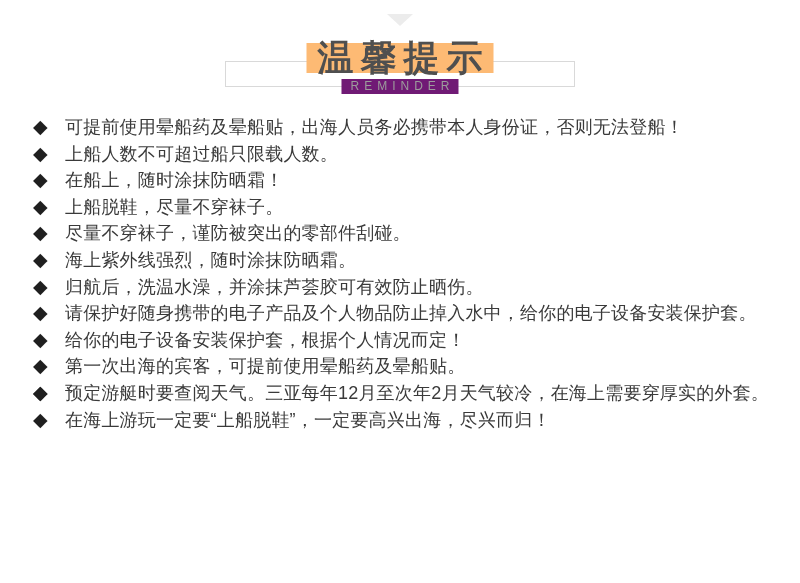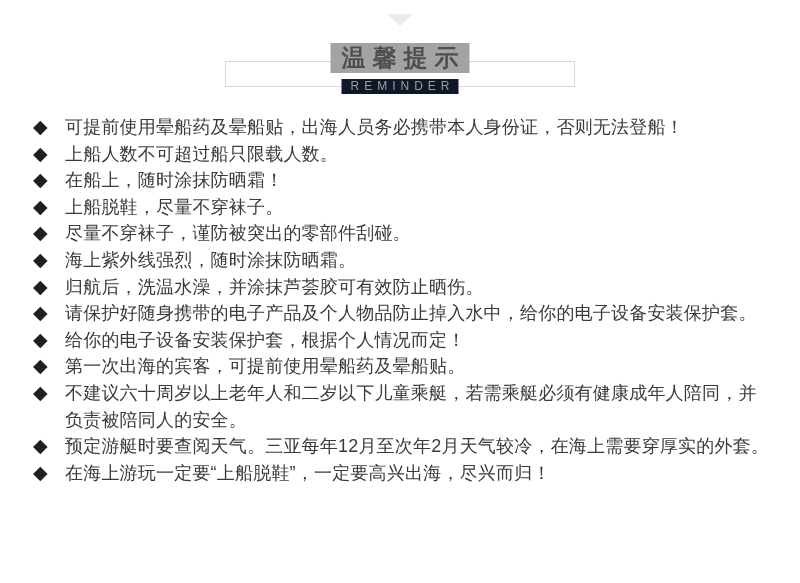--- a/index.html
+++ b/index.html
@@ -31,35 +31,35 @@
     left: 225px;
     width: 348px;
     height: 24px;
     border: 1px solid #d9d9d9;
   }
   .header-title {
     position: absolute;
     top: -19px;
     left: 50%;
     transform: translateX(-50%);
-    background: #a3a3a3;
+    background: #fdba74;
     padding: 0 4px 0 11px; 
-    font-size: 24px;
+    font-size: 36px;
     line-height: 30px;
     font-weight: bold;
     letter-spacing: 7px;
     color: #4f4f4f;
     white-space: nowrap;
   }
   .header-subtitle {
     position: absolute;
     bottom: -8px;
     left: 50%;
     transform: translateX(-50%);
-    background: #0f172a;
+    background: #701a75;
     padding: 0 4px 0 9px;
     font-size: 12px;
     line-height: 15px;
     letter-spacing: 5px;
     color: #9c9c9c;
     white-space: nowrap;
   }
 
   
   .reminder-list {
@@ -103,16 +103,16 @@
     <li class="item"><span class="bullet">◆</span><span class="item-text">可提前使用晕船药及晕船贴，出海人员务必携带本人身份证，否则无法登船！</span></li>
     <li class="item"><span class="bullet">◆</span><span class="item-text">上船人数不可超过船只限载人数。</span></li>
     <li class="item"><span class="bullet">◆</span><span class="item-text">在船上，随时涂抹防晒霜！</span></li>
     <li class="item"><span class="bullet">◆</span><span class="item-text">上船脱鞋，尽量不穿袜子。</span></li>
     <li class="item"><span class="bullet">◆</span><span class="item-text">尽量不穿袜子，谨防被突出的零部件刮碰。</span></li>
     <li class="item"><span class="bullet">◆</span><span class="item-text">海上紫外线强烈，随时涂抹防晒霜。</span></li>
     <li class="item"><span class="bullet">◆</span><span class="item-text">归航后，洗温水澡，并涂抹芦荟胶可有效防止晒伤。</span></li>
     <li class="item"><span class="bullet">◆</span><span class="item-text">请保护好随身携带的电子产品及个人物品防止掉入水中，给你的电子设备安装保护套。</span></li>
     <li class="item"><span class="bullet">◆</span><span class="item-text">给你的电子设备安装保护套，根据个人情况而定！</span></li>
     <li class="item"><span class="bullet">◆</span><span class="item-text">第一次出海的宾客，可提前使用晕船药及晕船贴。</span></li>
-    <li class="item"><span class="bullet">◆</span><span class="item-text">不建议六十周岁以上老年人和二岁以下儿童乘艇，若需乘艇必须有健康成年人陪同，并负责被陪同人的安全。</span></li>
+    <li class="item"><span class="bullet">◆</span></li>
     <li class="item"><span class="bullet">◆</span><span class="item-text">预定游艇时要查阅天气。三亚每年12月至次年2月天气较冷，在海上需要穿厚实的外套。</span></li>
     <li class="item"><span class="bullet">◆</span><span class="item-text">在海上游玩一定要“上船脱鞋”，一定要高兴出海，尽兴而归！</span></li>
   </ul>
 
 </body></html>

